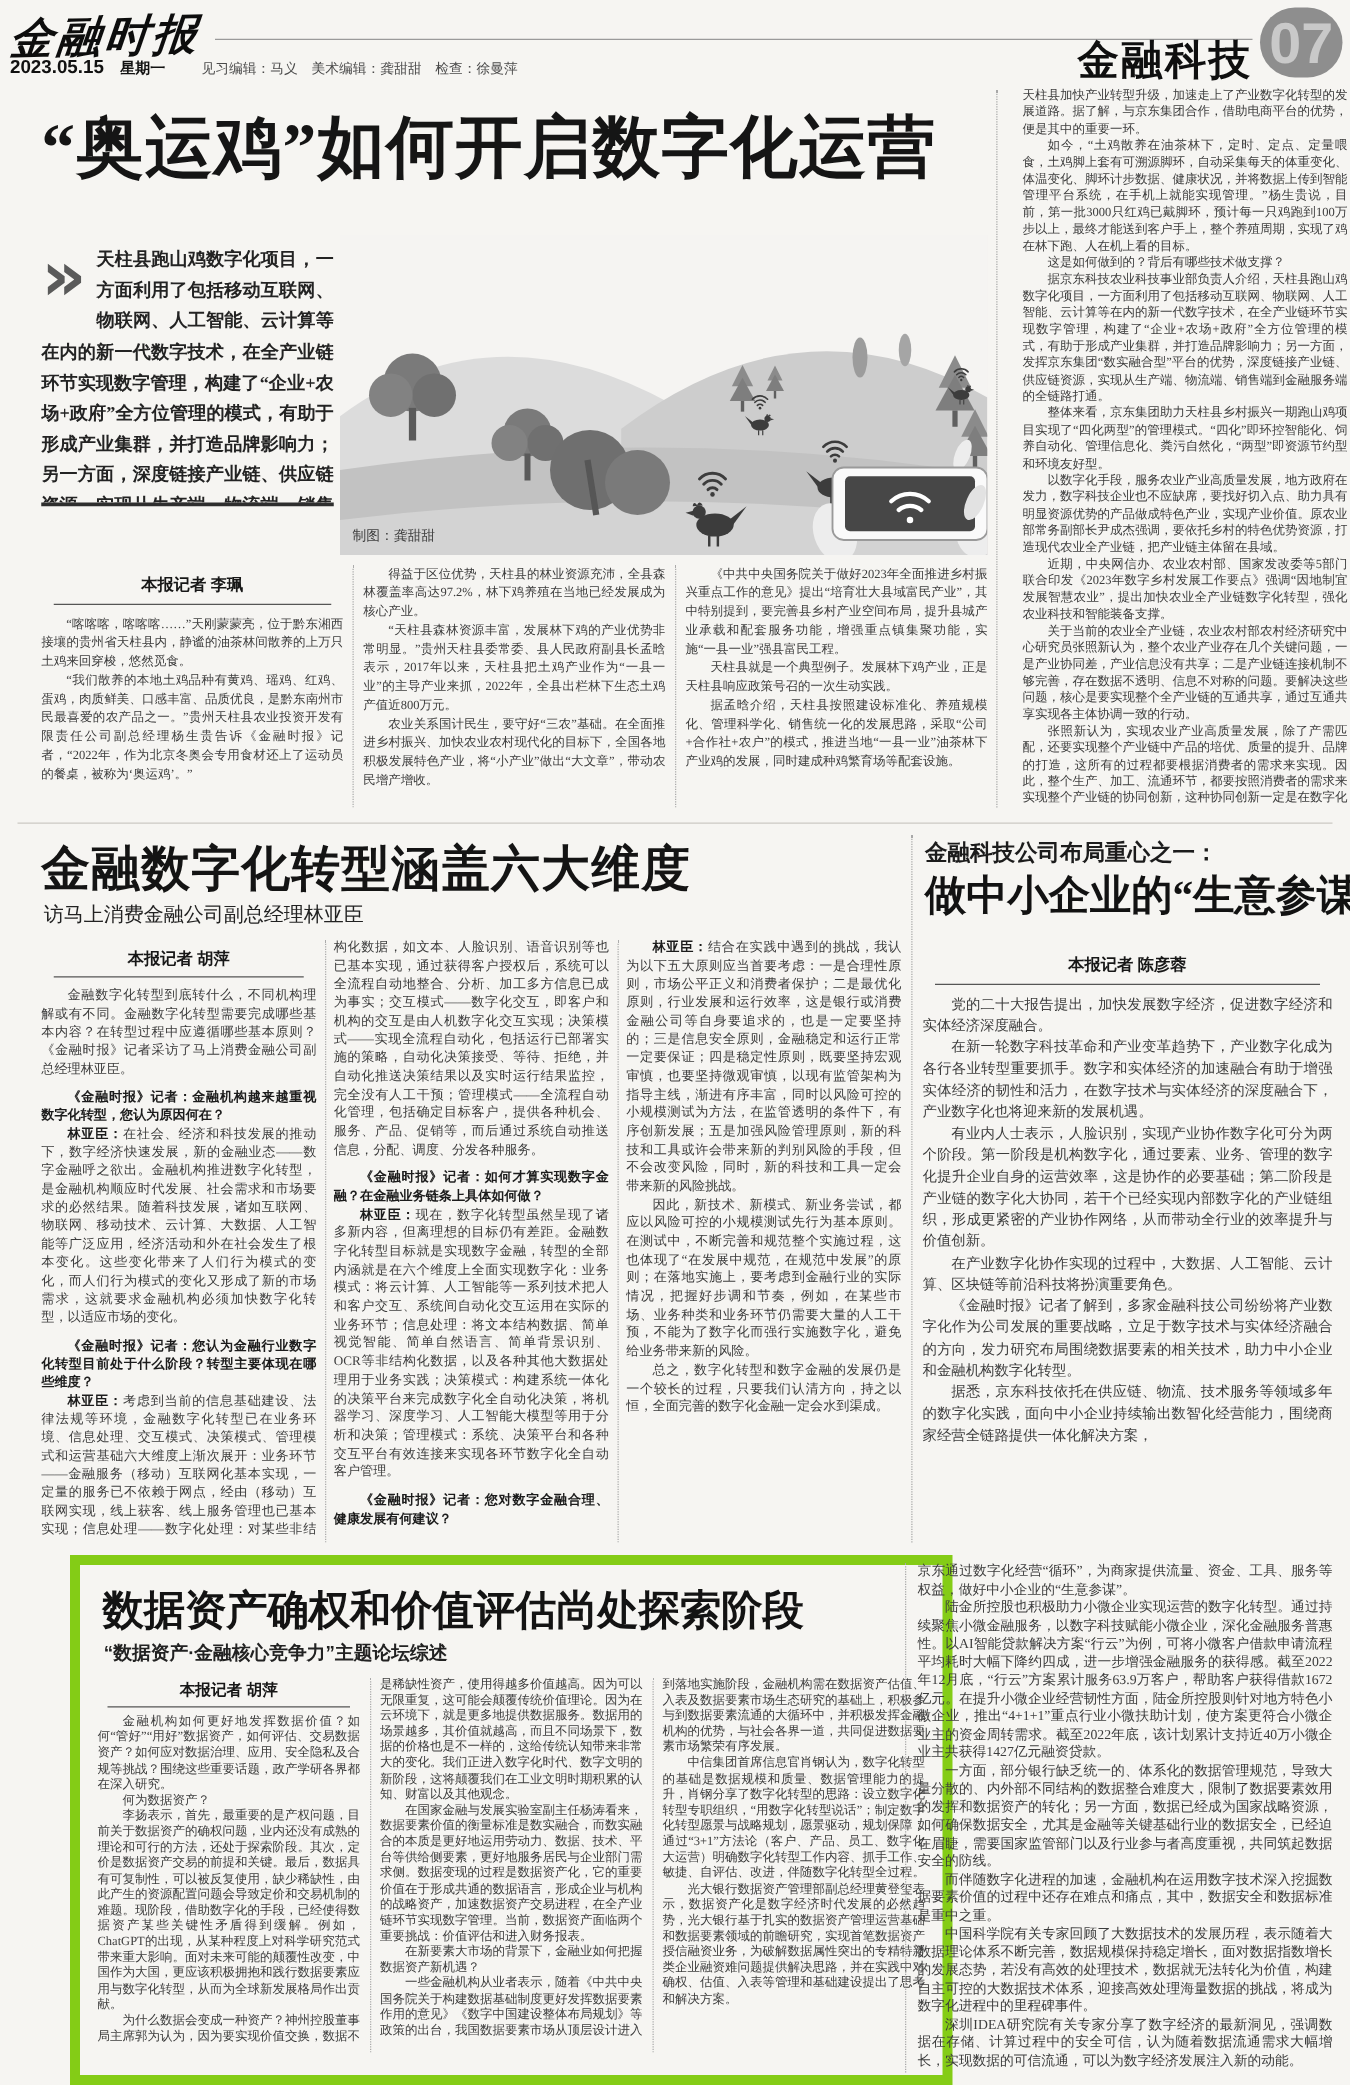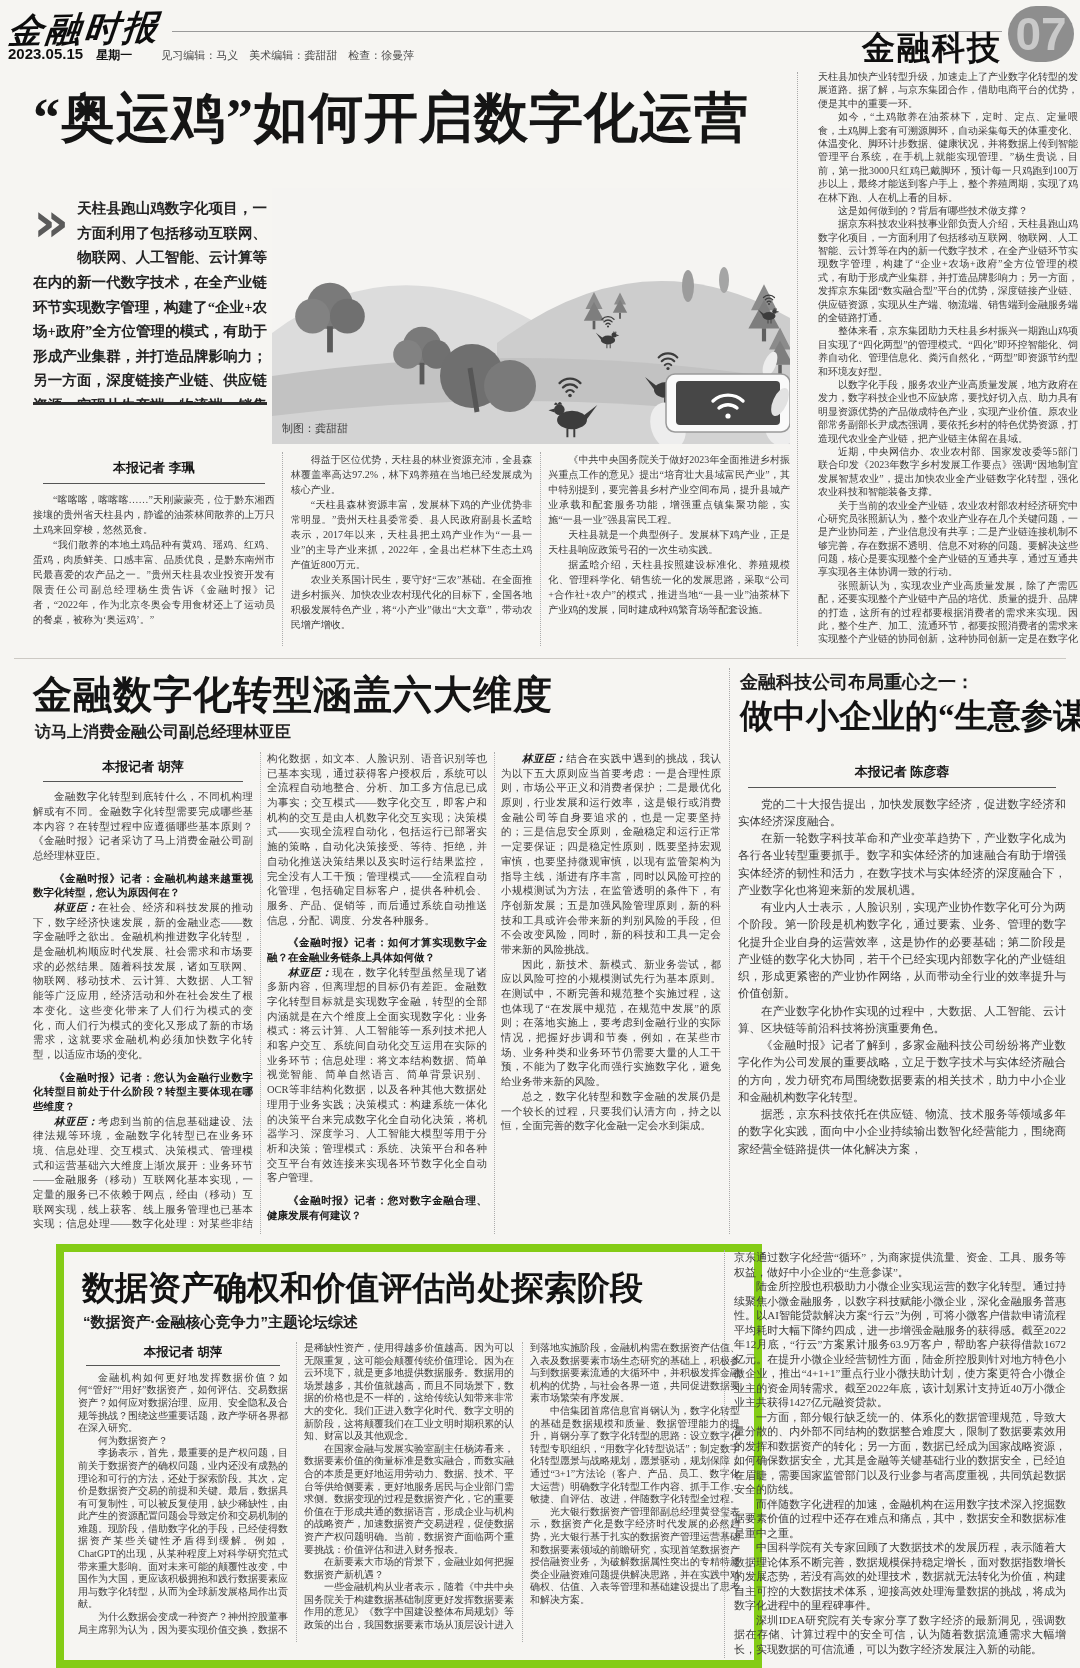--- a/index.html
+++ b/index.html
@@ -3,21 +3,21 @@
 <meta charset="utf-8">
 <style>
   html,body{margin:0;padding:0;}
   body{width:1080px;height:1668px;position:relative;background:#f6f5f2;
        font-family:"Liberation Serif","DejaVu Serif",serif;color:#3c3c3c;overflow:hidden;}
   .abs{position:absolute;}
   .sans{font-family:"Liberation Sans","DejaVu Sans",sans-serif;}
   p{margin:0;text-indent:2em;text-align:justify;}
   p.noindent{text-indent:0;}
   p.q{font-weight:700;color:#1c1c1c;margin-top:8px;}
-  b{color:#1c1c1c;font-style:italic;}
+  b{color:#1c1c1c;}
   
   .logo{left:8px;top:6px;font-size:35px;font-weight:900;font-style:italic;color:#0d0d0d;
         letter-spacing:3px;transform:skewX(-7deg) rotate(-1.5deg);}
   .mast-rule{left:172px;top:31px;width:830px;height:1px;background:#9a9a9a;}
   .date-row{left:8px;top:45px;font-size:11px;color:#3a3a3a;white-space:nowrap;}
   .date-row .d{font-size:15px;font-weight:700;color:#111;}
   .date-row .w{font-size:12px;font-weight:700;color:#111;margin-left:10px;}
   .date-row .s{margin-left:26px;color:#4a4a4a;}
   .section-title{left:840px;top:26px;width:162px;text-align:right;font-size:33px;font-weight:900;
                  color:#0f0f0f;letter-spacing:2px;}
@@ -34,21 +34,21 @@
   .illo .cap{position:absolute;left:10px;bottom:8px;font-size:11px;color:#3f3f3f;}
   .t-body{left:33px;top:452px;width:757px;height:194px;column-count:3;column-gap:16px;
           column-fill:auto;column-rule:1px dotted #ababab;font-size:10px;line-height:1.5;overflow:hidden;}
   .byline{font-size:13px;font-weight:700;color:#171717;text-align:center;text-indent:0;
           border-bottom:1px solid #555;margin:2px 10px 8px;padding:4px 0 5px;break-inside:avoid;}
   .vdiv{border-left:1px dotted #a8a8a8;width:0;}
   .tr-col{left:806px;top:70px;width:260px;height:576px;font-size:10px;line-height:1.34;overflow:hidden;margin-left:12px;}
   .hr1{left:14px;top:658px;width:1052px;height:1px;background:#ccc9c4;}
   
   .m-headline{left:33px;top:668px;font-size:39px;font-weight:900;color:#141414;letter-spacing:1px;}
-  .m-subhead{left:35px;top:722px;font-size:16px;font-weight:700;color:#222;}
+  .m-subhead{left:35px;top:722px;font-size:16px;font-weight:400;color:#222;}
   .m-body{left:33px;top:752px;width:688px;height:482px;column-count:3;column-gap:14px;
           column-fill:auto;column-rule:1px dotted #ababab;font-size:10.5px;line-height:1.4;overflow:hidden;}
   
   .mr-kicker{left:740px;top:670px;font-size:18px;font-weight:800;color:#1c1c1c;}
   .mr-headline{left:740px;top:694px;font-size:33px;font-weight:900;color:#121212;white-space:nowrap;}
   .mr-body{left:738px;top:756px;width:328px;height:478px;font-size:11.5px;line-height:1.5;overflow:hidden;}
   
   .redbox{left:14px;top:1244px;width:690px;height:408px;border:8px solid #84cc16;margin-left:42px;}
   .b-headline{margin:14px 0 2px 18px;font-size:33px;font-weight:900;color:#131313;}
   .b-subhead{margin:2px 0 0 19px;font-size:15px;font-weight:700;color:#222;}
@@ -218,21 +218,21 @@
 <div class="abs redbox">
   <div class="b-headline">数据资产确权和价值评估尚处探索阶段</div>
   <div class="b-subhead sans">“数据资产·金融核心竞争力”主题论坛综述</div>
   <div class="b-body">
     <div class="byline sans">本报记者 胡萍</div>
     <div>
         <p>金融机构如何更好地发挥数据价值？如何“管好”“用好”数据资产，如何评估、交易数据资产？如何应对数据治理、应用、安全隐私及合规等挑战？围绕这些重要话题，政产学研各界都在深入研究。</p>
         <p>何为数据资产？</p>
         <p>李扬表示，首先，最重要的是产权问题，目前关于数据资产的确权问题，业内还没有成熟的理论和可行的方法，还处于探索阶段。其次，定价是数据资产交易的前提和关键。最后，数据具有可复制性，可以被反复使用，缺少稀缺性，由此产生的资源配置问题会导致定价和交易机制的难题。现阶段，借助数字化的手段，已经使得数据资产某些关键性矛盾得到缓解。例如，ChatGPT的出现，从某种程度上对科学研究范式带来重大影响。面对未来可能的颠覆性改变，中国作为大国，更应该积极拥抱和践行数据要素应用与数字化转型，从而为全球新发展格局作出贡献。</p>
         <p>为什么数据会变成一种资产？神州控股董事局主席郭为认为，因为要实现价值交换，数据不是稀缺性资产，使用得越多价值越高。因为可以无限重复，这可能会颠覆传统价值理论。因为在云环境下，就是更多地提供数据服务。数据用的场景越多，其价值就越高，而且不同场景下，数据的价格也是不一样的，这给传统认知带来非常大的变化。我们正进入数字化时代、数字文明的新阶段，这将颠覆我们在工业文明时期积累的认知、财富以及其他观念。</p>
-        <p>在国家金融与发展实验室副主任杨涛看来，数据要素价值的衡量标准是数实融合，而数实融合的本质是更好地运用劳动力、数据、技术、平台等供给侧要素，更好地服务居民与企业部门需求侧。数据变现的过程是数据资产化，它的重要价值在于形成共通的数据语言，形成企业与机构的战略资产，加速数据资产交易进程，促使数据资产产权问题明确。当前，数据资产面临两个重要挑战：价值评估和进入财务报表。</p>
+        <p>在国家金融与发展实验室副主任杨涛看来，数据要素价值的衡量标准是数实融合，而数实融合的本质是更好地运用劳动力、数据、技术、平台等供给侧要素，更好地服务居民与企业部门需求侧。数据变现的过程是数据资产化，它的重要价值在于形成共通的数据语言，形成企业与机构的战略资产，加速数据资产交易进程，在全产业链环节实现数字管理。当前，数据资产面临两个重要挑战：价值评估和进入财务报表。</p>
         <p>在新要素大市场的背景下，金融业如何把握数据资产新机遇？</p>
         <p>一些金融机构从业者表示，随着《中共中央国务院关于构建数据基础制度更好发挥数据要素作用的意见》《数字中国建设整体布局规划》等政策的出台，我国数据要素市场从顶层设计进入到落地实施阶段，金融机构需在数据资产估值、入表及数据要素市场生态研究的基础上，积极参与到数据要素流通的大循环中，并积极发挥金融机构的优势，与社会各界一道，共同促进数据要素市场繁荣有序发展。</p>
         <p>中信集团首席信息官肖钢认为，数字化转型的基础是数据规模和质量、数据管理能力的提升，肖钢分享了数字化转型的思路：设立数字化转型专职组织，“用数字化转型说话”；制定数字化转型愿景与战略规划，愿景驱动，规划保障；通过“3+1”方法论（客户、产品、员工、数字化大运营）明确数字化转型工作内容、抓手工作、敏捷、自评估、改进，伴随数字化转型全过程。</p>
         <p>光大银行数据资产管理部副总经理黄登玺表示，数据资产化是数字经济时代发展的必然趋势，光大银行基于扎实的数据资产管理运营基础和数据要素领域的前瞻研究，实现首笔数据资产授信融资业务，为破解数据属性突出的专精特新类企业融资难问题提供解决思路，并在实践中对确权、估值、入表等管理和基础建设提出了思考和解决方案。</p>
       </div>
   </div>
 </div>
 
 <div class="abs vdiv" style="left:724px;top:1250px;height:408px;"></div>
 

